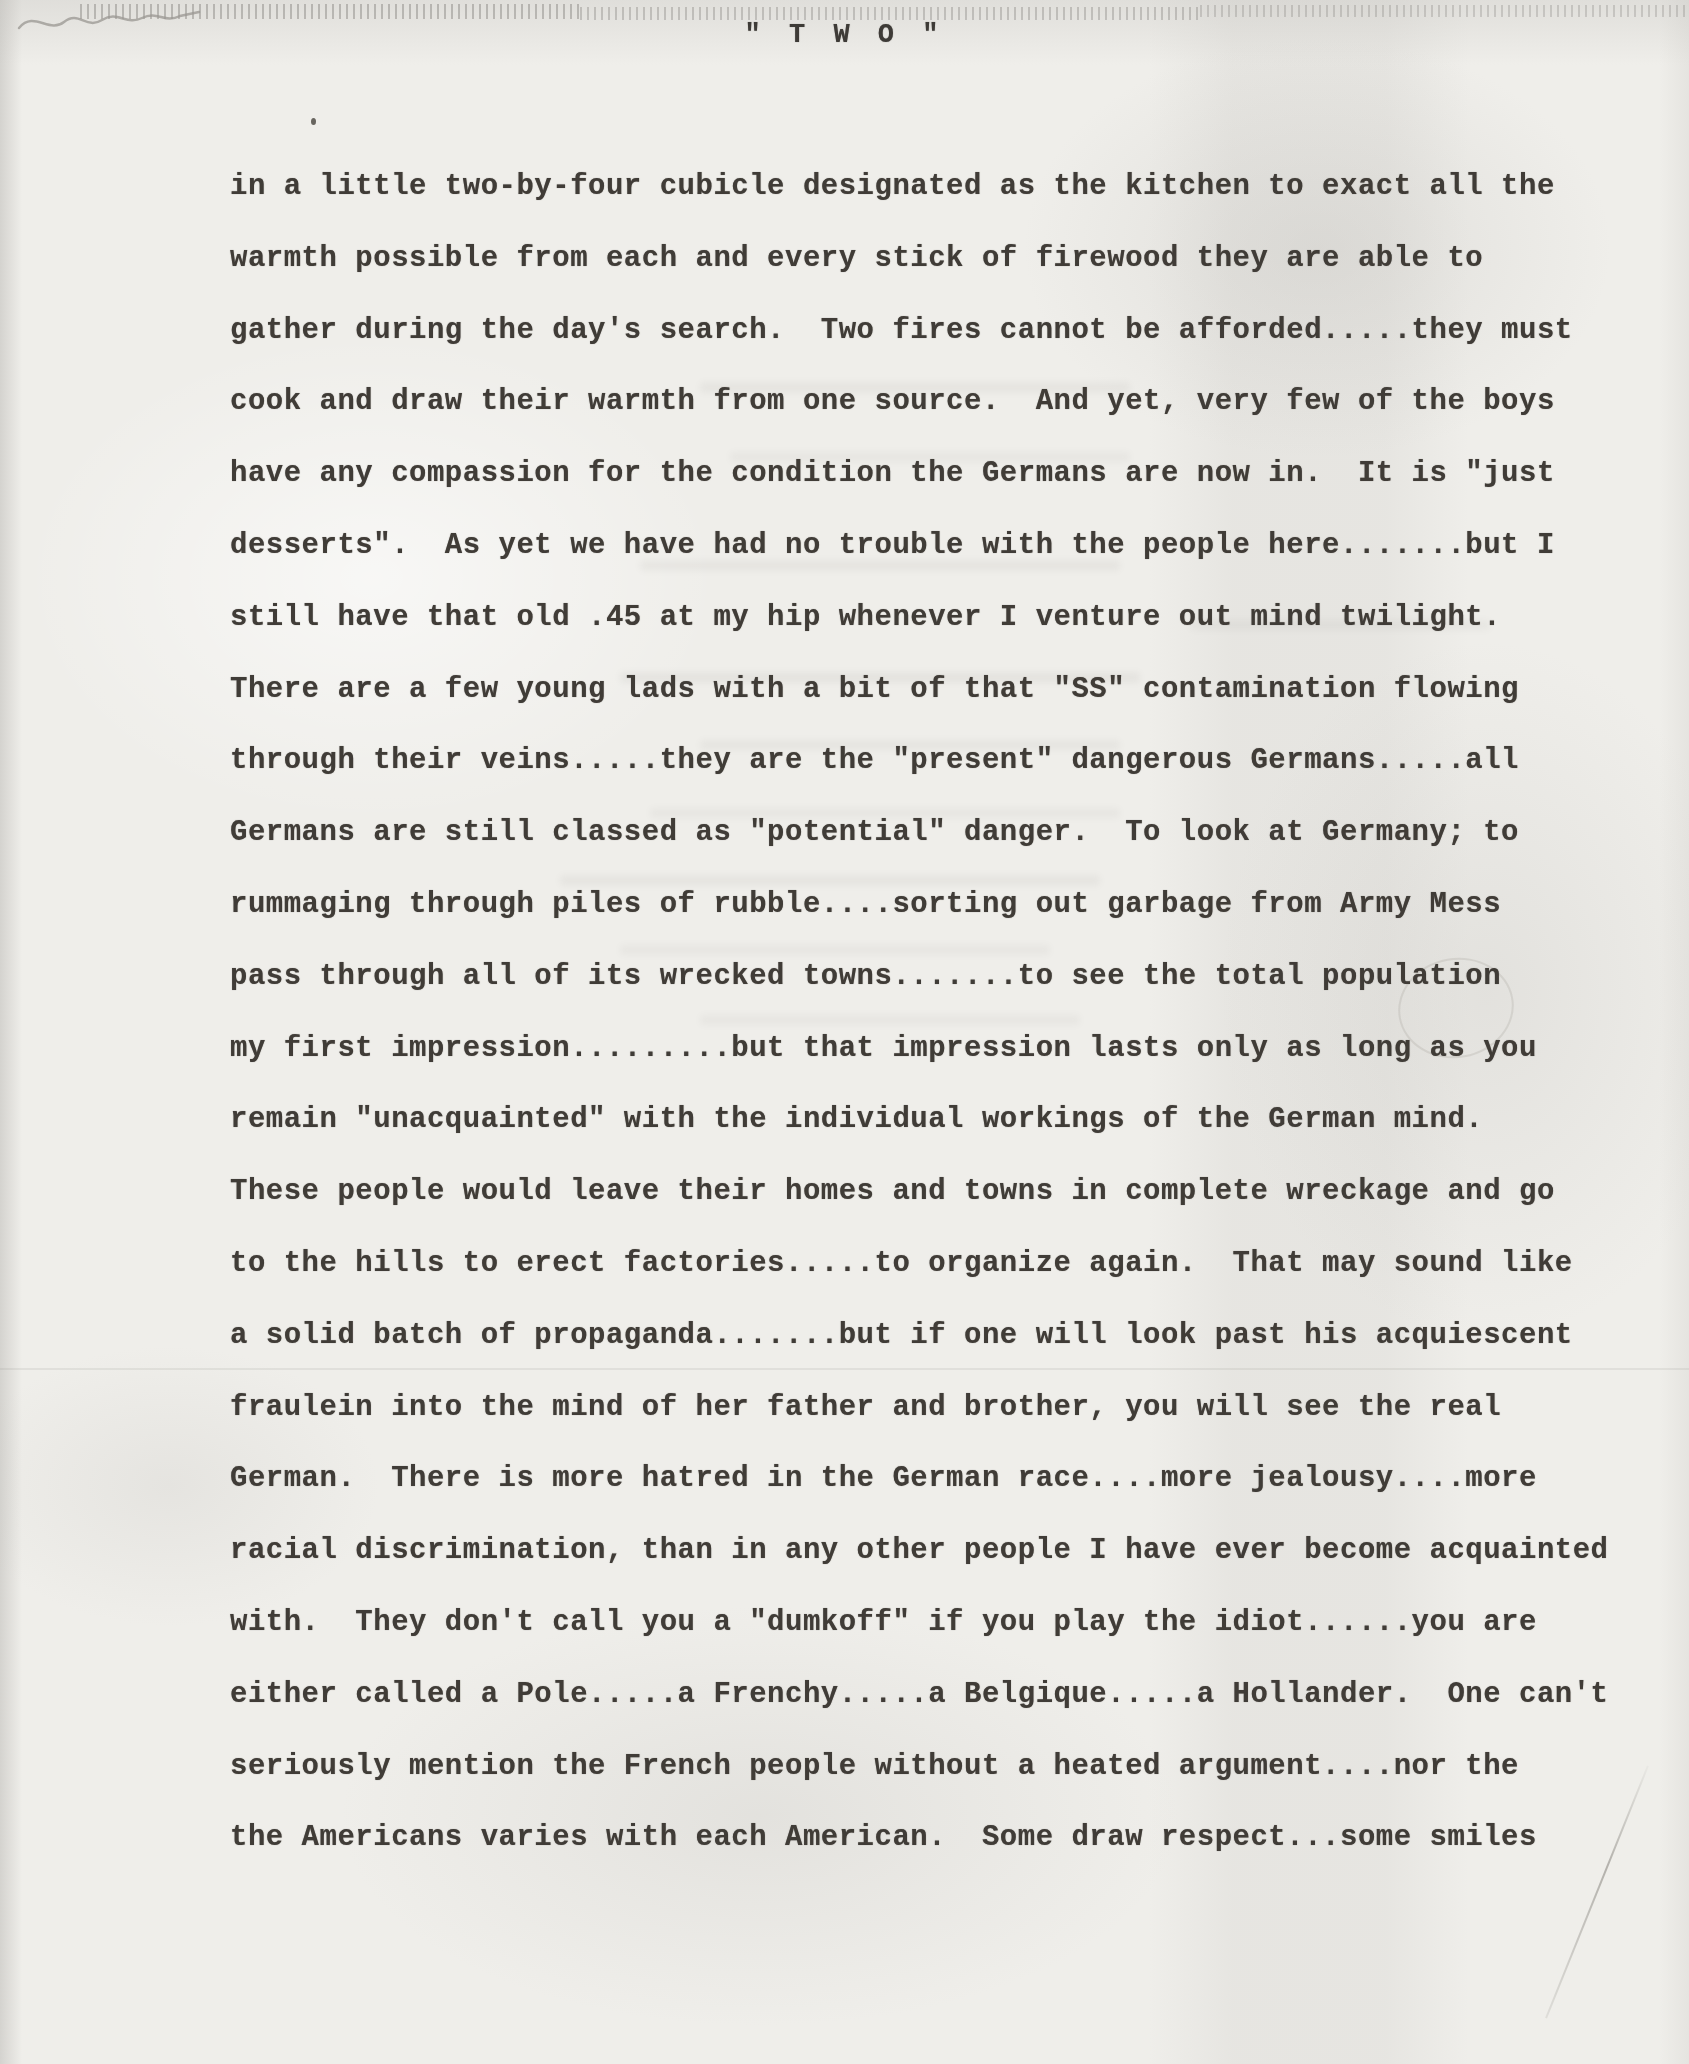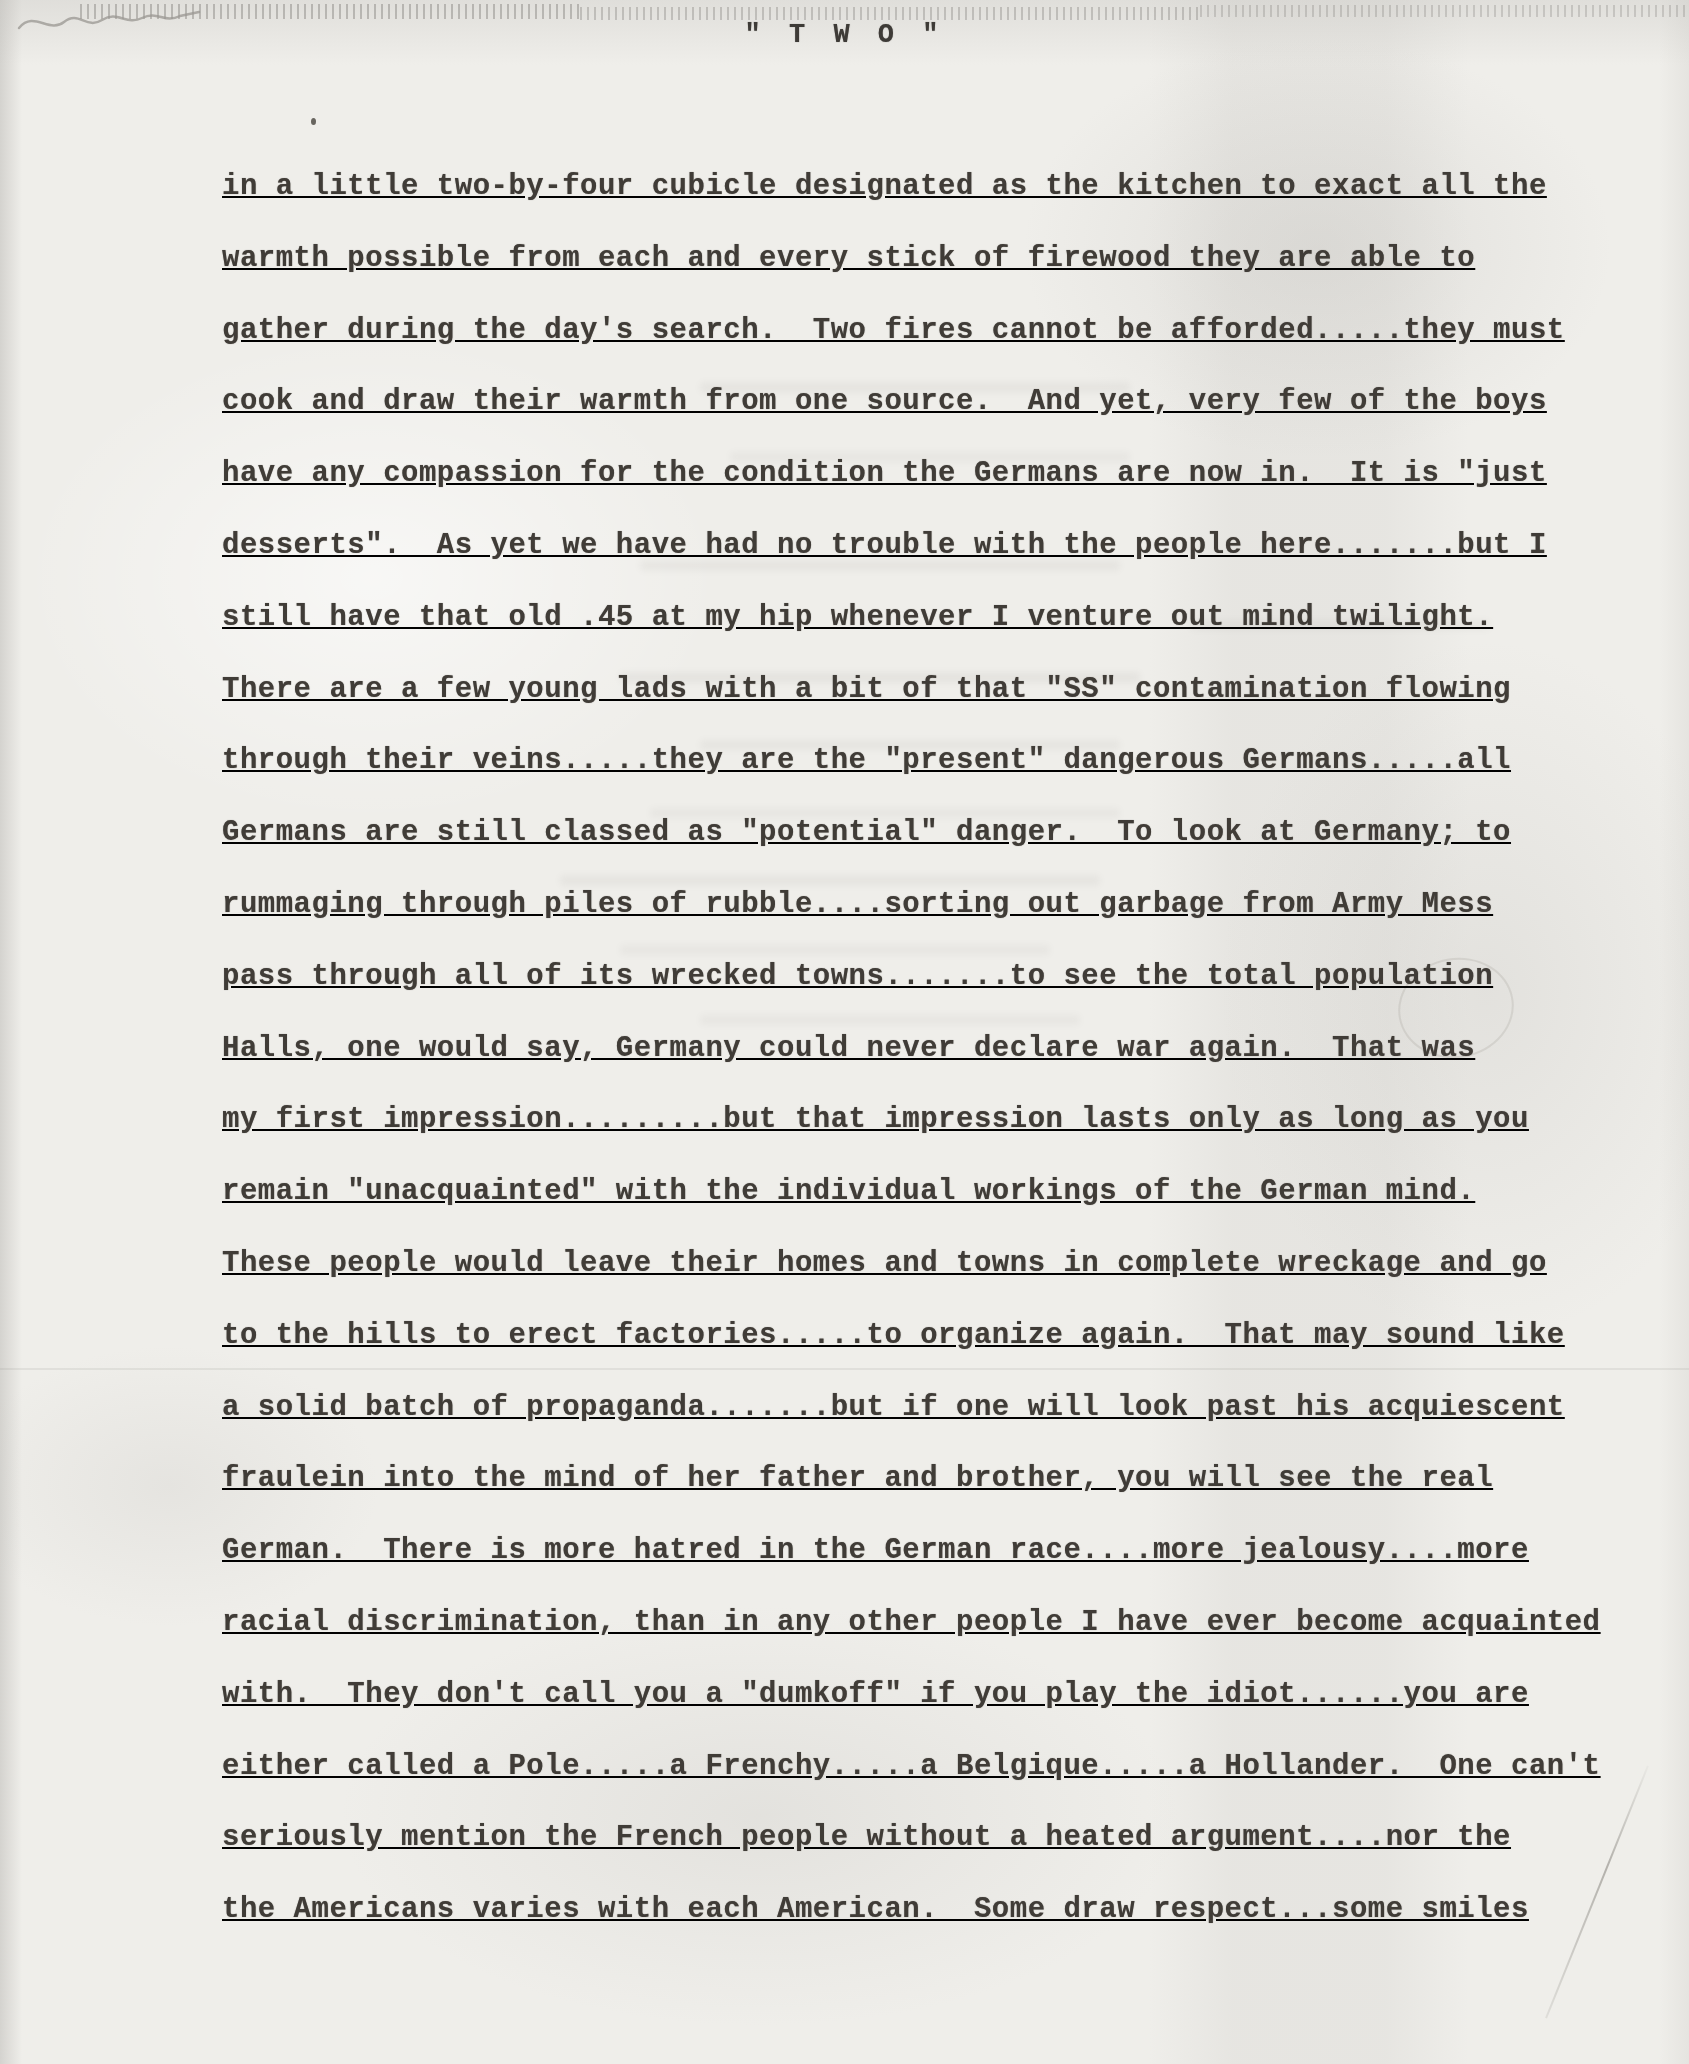--- a/index.html
+++ b/index.html
@@ -47,24 +47,23 @@
     font-size: 27px;
     font-weight: 700;
     letter-spacing: 6px;
     color: #3e3b37;
     white-space: pre;
     text-shadow: 0 0 1px rgba(62,59,55,0.55);
   }
 
   .text-block {
     position: absolute;
-    left: 222px;
+    left: 230px;
     top: 151px;
     width: 1420px;
-    text-decoration: underline;
   }
   .line {
     height: 71.8px;
     line-height: 71.8px;
     font-size: 29px;
     font-weight: 700;
     letter-spacing: 0.5px;
     color: #403c37;
     white-space: pre;
     text-shadow: 0 0 1px rgba(64,60,55,0.55);
@@ -155,21 +154,20 @@
     <div class="line">gather during the day's search.  Two fires cannot be afforded.....they must</div>
     <div class="line">cook and draw their warmth from one source.  And yet, very few of the boys</div>
     <div class="line">have any compassion for the condition the Germans are now in.  It is "just</div>
     <div class="line">desserts".  As yet we have had no trouble with the people here.......but I</div>
     <div class="line">still have that old .45 at my hip whenever I venture out mind twilight.</div>
     <div class="line">There are a few young lads with a bit of that "SS" contamination flowing</div>
     <div class="line">through their veins.....they are the "present" dangerous Germans.....all</div>
     <div class="line">Germans are still classed as "potential" danger.  To look at Germany; to</div>
     <div class="line">rummaging through piles of rubble....sorting out garbage from Army Mess</div>
     <div class="line">pass through all of its wrecked towns.......to see the total population</div>
-    <div class="line">Halls, one would say, Germany could never declare war again.  That was</div>
     <div class="line">my first impression.........but that impression lasts only as long as you</div>
     <div class="line">remain "unacquainted" with the individual workings of the German mind.</div>
     <div class="line">These people would leave their homes and towns in complete wreckage and go</div>
     <div class="line">to the hills to erect factories.....to organize again.  That may sound like</div>
     <div class="line">a solid batch of propaganda.......but if one will look past his acquiescent</div>
     <div class="line">fraulein into the mind of her father and brother, you will see the real</div>
     <div class="line">German.  There is more hatred in the German race....more jealousy....more</div>
     <div class="line">racial discrimination, than in any other people I have ever become acquainted</div>
     <div class="line">with.  They don't call you a "dumkoff" if you play the idiot......you are</div>
     <div class="line">either called a Pole.....a Frenchy.....a Belgique.....a Hollander.  One can't</div>

